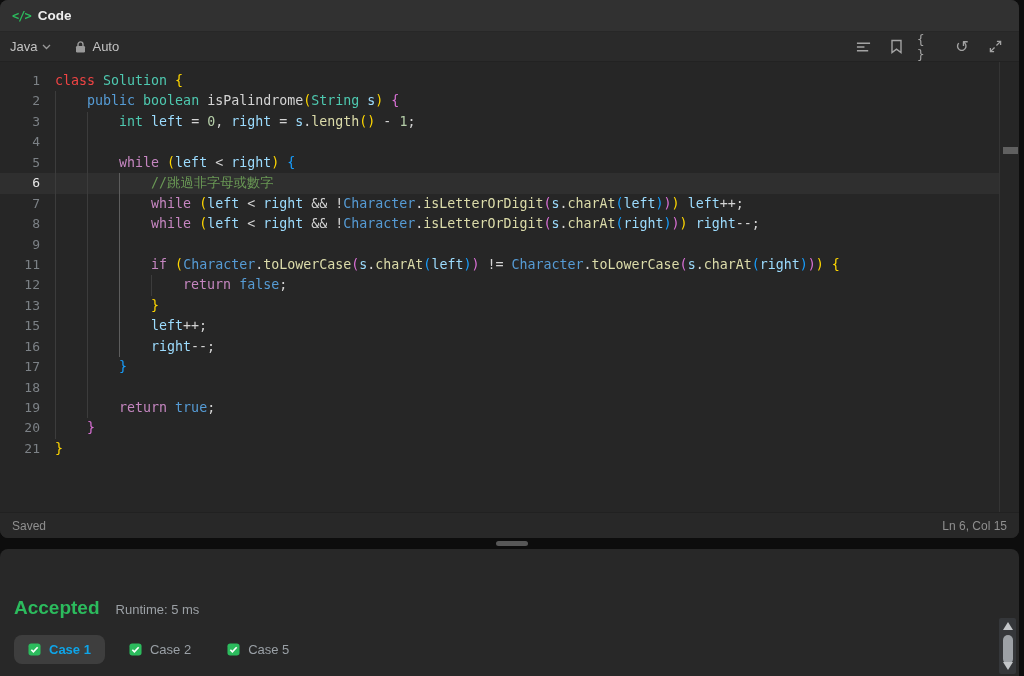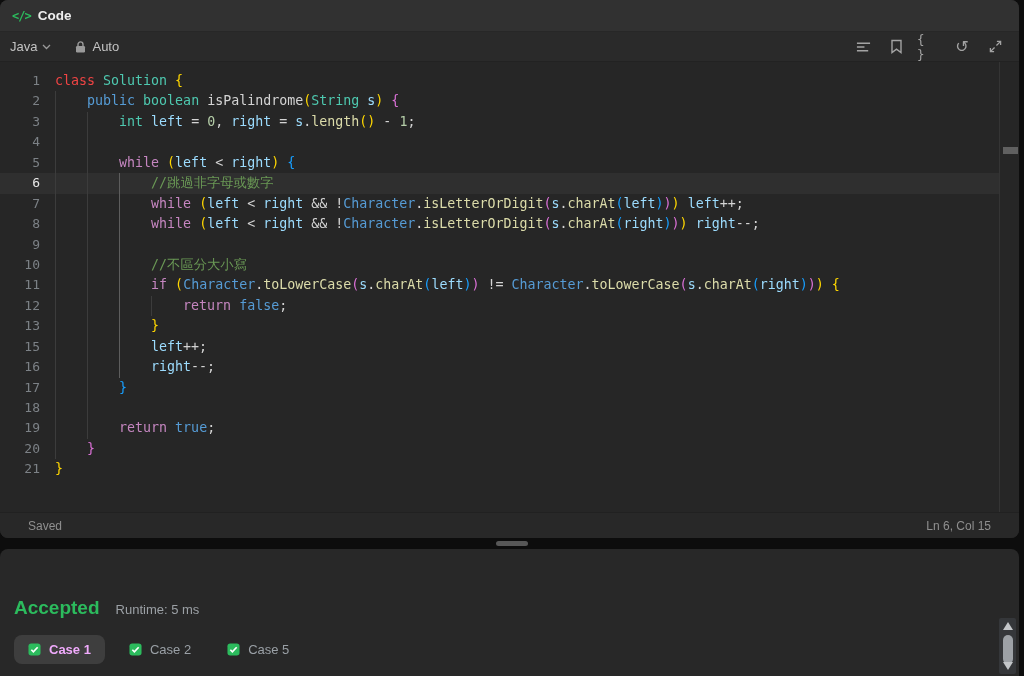--- a/index.html
+++ b/index.html
@@ -43,21 +43,21 @@
   .indent-guide.hl { background:#5d5d5d; }
   .line-code { position:absolute; left:55px; top:0; white-space:pre; }
 
   .editor-sb { position:absolute; right:0; top:0; bottom:0; width:20px;
                border-left:1px solid #343434; }
   .editor-sb-thumb { position:absolute; left:3px; top:85px; width:15px; height:7px;
                      background:#606060; }
 
   .statusbar { position:absolute; left:0; right:0; bottom:0; height:26px; background:#282828;
                border-top:1px solid #212121; display:flex; align-items:center;
-               justify-content:space-between; padding:0 28px; }
+               justify-content:space-between; padding:0 12px; }
   .status-text { color:#8f8f8f; font-size:12px; }
 
   
   .resize-gutter { position:absolute; left:0; top:538px; width:1024px; height:11px;
                    display:flex; align-items:center; justify-content:center; cursor:row-resize; }
   .resize-handle { width:32px; height:5px; border-radius:3px; background:#575757; }
 
   
   .bottom-panel { position:absolute; left:0; top:549px; width:1019px; height:127px;
                   background:#282828; border-radius:8px 8px 0 0; overflow:hidden; }
@@ -75,21 +75,21 @@
   .result-status { color:#2cbb5d; font-size:19px; font-weight:600; }
   .result-runtime { color:#9ba0a5; font-size:13px; }
   .cases-row { position:absolute; left:14px; top:53px; display:flex; align-items:center;
                gap:12px; }
   .case-chip { display:flex; align-items:center; gap:8px; height:29px; padding:0 12px;
                border:none; background:transparent; border-radius:8px; cursor:pointer;
                font-family:inherit; }
   .case-chip.active { background:#3e3e3e; padding:0 14px; }
   .case-check { display:flex; align-items:center; }
   .case-label { font-size:13px; color:#9aa0a6; font-weight:500; }
-  .case-chip.active .case-label { color:#f0abfc; font-weight:700;text-align:right; }
+  .case-chip.active .case-label { color:#0ea5e9; font-weight:700;text-align:right; }
 
   .bp-scroll { position:absolute; right:3px; top:36px; bottom:2px; width:17px;
                background:#35373a; border-radius:2px; }
   .sb-arrow-up { position:absolute; top:4px; left:3.5px; width:0; height:0;
                  border-left:5px solid transparent; border-right:5px solid transparent;
                  border-bottom:8px solid #c3c6c9; cursor:pointer; }
   .sb-arrow-down { position:absolute; bottom:4px; left:3.5px; width:0; height:0;
                    border-left:5px solid transparent; border-right:5px solid transparent;
                    border-top:8px solid #c3c6c9; cursor:pointer; }
   .sb-thumb { position:absolute; top:17px; left:3.5px; width:10px; height:29px;
@@ -158,21 +158,20 @@
       <div class="code-lines" id="code-lines">
           <div class="code-line"><span class="line-num">1</span><span class="line-code"><span style="color: #ef4444;">class</span><span style="color: rgb(212, 212, 212);"> </span><span style="color: rgb(78, 201, 176);">Solution</span><span style="color: rgb(212, 212, 212);"> </span><span style="color: rgb(255, 215, 0);">{</span></span></div>
           <div class="code-line"><span class="line-num">2</span><span class="indent-guide" style="left: 55px;"></span><span class="line-code"><span style="color: rgb(212, 212, 212);">    </span><span style="color: rgb(86, 156, 214);">public</span><span style="color: rgb(212, 212, 212);"> </span><span style="color: rgb(78, 201, 176);">boolean</span><span style="color: rgb(212, 212, 212);"> </span><span style="color: rgb(212, 212, 212);">isPalindrome</span><span style="color: rgb(255, 215, 0);">(</span><span style="color: rgb(78, 201, 176);">String</span><span style="color: rgb(212, 212, 212);"> </span><span style="color: rgb(156, 220, 254);">s</span><span style="color: rgb(255, 215, 0);">)</span><span style="color: rgb(212, 212, 212);"> </span><span style="color: rgb(218, 112, 214);">{</span></span></div>
           <div class="code-line"><span class="line-num">3</span><span class="indent-guide" style="left: 55px;"></span><span class="indent-guide" style="left: 87px;"></span><span class="line-code"><span style="color: rgb(212, 212, 212);">        </span><span style="color: rgb(78, 201, 176);">int</span><span style="color: rgb(212, 212, 212);"> </span><span style="color: rgb(156, 220, 254);">left</span><span style="color: rgb(212, 212, 212);"> = </span><span style="color: rgb(181, 206, 168);">0</span><span style="color: rgb(212, 212, 212);">, </span><span style="color: rgb(156, 220, 254);">right</span><span style="color: rgb(212, 212, 212);"> = </span><span style="color: rgb(156, 220, 254);">s</span><span style="color: rgb(212, 212, 212);">.</span><span style="color: rgb(220, 220, 170);">length</span><span style="color: rgb(255, 215, 0);">()</span><span style="color: rgb(212, 212, 212);"> - </span><span style="color: rgb(181, 206, 168);">1</span><span style="color: rgb(212, 212, 212);">;</span></span></div>
           <div class="code-line"><span class="line-num">4</span><span class="indent-guide" style="left: 55px;"></span><span class="indent-guide" style="left: 87px;"></span><span class="line-code"></span></div>
           <div class="code-line"><span class="line-num">5</span><span class="indent-guide" style="left: 55px;"></span><span class="indent-guide" style="left: 87px;"></span><span class="line-code"><span style="color: rgb(212, 212, 212);">        </span><span style="color: rgb(197, 134, 192);">while</span><span style="color: rgb(212, 212, 212);"> </span><span style="color: rgb(255, 215, 0);">(</span><span style="color: rgb(156, 220, 254);">left</span><span style="color: rgb(212, 212, 212);"> &lt; </span><span style="color: rgb(156, 220, 254);">right</span><span style="color: rgb(255, 215, 0);">)</span><span style="color: rgb(212, 212, 212);"> </span><span style="color: rgb(23, 159, 255);">{</span></span></div>
           <div class="code-line active"><span class="line-num">6</span><span class="indent-guide" style="left: 55px;"></span><span class="indent-guide" style="left: 87px;"></span><span class="indent-guide hl" style="left: 119px;"></span><span class="line-code"><span style="color: rgb(212, 212, 212);">            </span><span style="color: rgb(106, 153, 85);">//跳過非字母或數字</span></span></div>
           <div class="code-line"><span class="line-num">7</span><span class="indent-guide" style="left: 55px;"></span><span class="indent-guide" style="left: 87px;"></span><span class="indent-guide hl" style="left: 119px;"></span><span class="line-code"><span style="color: rgb(212, 212, 212);">            </span><span style="color: rgb(197, 134, 192);">while</span><span style="color: rgb(212, 212, 212);"> </span><span style="color: rgb(255, 215, 0);">(</span><span style="color: rgb(156, 220, 254);">left</span><span style="color: rgb(212, 212, 212);"> &lt; </span><span style="color: rgb(156, 220, 254);">right</span><span style="color: rgb(212, 212, 212);"> &amp;&amp; !</span><span style="color: rgb(86, 156, 214);">Character</span><span style="color: rgb(212, 212, 212);">.</span><span style="color: rgb(220, 220, 170);">isLetterOrDigit</span><span style="color: rgb(218, 112, 214);">(</span><span style="color: rgb(156, 220, 254);">s</span><span style="color: rgb(212, 212, 212);">.</span><span style="color: rgb(220, 220, 170);">charAt</span><span style="color: rgb(23, 159, 255);">(</span><span style="color: rgb(156, 220, 254);">left</span><span style="color: rgb(23, 159, 255);">)</span><span style="color: rgb(218, 112, 214);">)</span><span style="color: rgb(255, 215, 0);">)</span><span style="color: rgb(212, 212, 212);"> </span><span style="color: rgb(156, 220, 254);">left</span><span style="color: rgb(212, 212, 212);">++;</span></span></div>
           <div class="code-line"><span class="line-num">8</span><span class="indent-guide" style="left: 55px;"></span><span class="indent-guide" style="left: 87px;"></span><span class="indent-guide hl" style="left: 119px;"></span><span class="line-code"><span style="color: rgb(212, 212, 212);">            </span><span style="color: rgb(197, 134, 192);">while</span><span style="color: rgb(212, 212, 212);"> </span><span style="color: rgb(255, 215, 0);">(</span><span style="color: rgb(156, 220, 254);">left</span><span style="color: rgb(212, 212, 212);"> &lt; </span><span style="color: rgb(156, 220, 254);">right</span><span style="color: rgb(212, 212, 212);"> &amp;&amp; !</span><span style="color: rgb(86, 156, 214);">Character</span><span style="color: rgb(212, 212, 212);">.</span><span style="color: rgb(220, 220, 170);">isLetterOrDigit</span><span style="color: rgb(218, 112, 214);">(</span><span style="color: rgb(156, 220, 254);">s</span><span style="color: rgb(212, 212, 212);">.</span><span style="color: rgb(220, 220, 170);">charAt</span><span style="color: rgb(23, 159, 255);">(</span><span style="color: rgb(156, 220, 254);">right</span><span style="color: rgb(23, 159, 255);">)</span><span style="color: rgb(218, 112, 214);">)</span><span style="color: rgb(255, 215, 0);">)</span><span style="color: rgb(212, 212, 212);"> </span><span style="color: rgb(156, 220, 254);">right</span><span style="color: rgb(212, 212, 212);">--;</span></span></div>
           <div class="code-line"><span class="line-num">9</span><span class="indent-guide" style="left: 55px;"></span><span class="indent-guide" style="left: 87px;"></span><span class="indent-guide hl" style="left: 119px;"></span><span class="line-code"></span></div>
-          <div class="code-line"><span class="line-num">10</span><span class="indent-guide" style="left: 55px;"></span><span class="indent-guide" style="left: 87px;"></span><span class="indent-guide hl" style="left: 119px;"></span><span class="line-code"><span style="color: rgb(212, 212, 212);">            </span><span style="color: rgb(106, 153, 85);">//不區分大小寫</span></span></div>
           <div class="code-line"><span class="line-num">11</span><span class="indent-guide" style="left: 55px;"></span><span class="indent-guide" style="left: 87px;"></span><span class="indent-guide hl" style="left: 119px;"></span><span class="line-code"><span style="color: rgb(212, 212, 212);">            </span><span style="color: rgb(197, 134, 192);">if</span><span style="color: rgb(212, 212, 212);"> </span><span style="color: rgb(255, 215, 0);">(</span><span style="color: rgb(86, 156, 214);">Character</span><span style="color: rgb(212, 212, 212);">.</span><span style="color: rgb(220, 220, 170);">toLowerCase</span><span style="color: rgb(218, 112, 214);">(</span><span style="color: rgb(156, 220, 254);">s</span><span style="color: rgb(212, 212, 212);">.</span><span style="color: rgb(220, 220, 170);">charAt</span><span style="color: rgb(23, 159, 255);">(</span><span style="color: rgb(156, 220, 254);">left</span><span style="color: rgb(23, 159, 255);">)</span><span style="color: rgb(218, 112, 214);">)</span><span style="color: rgb(212, 212, 212);"> != </span><span style="color: rgb(86, 156, 214);">Character</span><span style="color: rgb(212, 212, 212);">.</span><span style="color: rgb(220, 220, 170);">toLowerCase</span><span style="color: rgb(218, 112, 214);">(</span><span style="color: rgb(156, 220, 254);">s</span><span style="color: rgb(212, 212, 212);">.</span><span style="color: rgb(220, 220, 170);">charAt</span><span style="color: rgb(23, 159, 255);">(</span><span style="color: rgb(156, 220, 254);">right</span><span style="color: rgb(23, 159, 255);">)</span><span style="color: rgb(218, 112, 214);">)</span><span style="color: rgb(255, 215, 0);">)</span><span style="color: rgb(212, 212, 212);"> </span><span style="color: rgb(255, 215, 0);">{</span></span></div>
           <div class="code-line"><span class="line-num">12</span><span class="indent-guide" style="left: 55px;"></span><span class="indent-guide" style="left: 87px;"></span><span class="indent-guide hl" style="left: 119px;"></span><span class="indent-guide" style="left: 151px;"></span><span class="line-code"><span style="color: rgb(212, 212, 212);">                </span><span style="color: rgb(197, 134, 192);">return</span><span style="color: rgb(212, 212, 212);"> </span><span style="color: rgb(86, 156, 214);">false</span><span style="color: rgb(212, 212, 212);">;</span></span></div>
           <div class="code-line"><span class="line-num">13</span><span class="indent-guide" style="left: 55px;"></span><span class="indent-guide" style="left: 87px;"></span><span class="indent-guide hl" style="left: 119px;"></span><span class="line-code"><span style="color: rgb(212, 212, 212);">            </span><span style="color: rgb(255, 215, 0);">}</span></span></div>
           <div class="code-line"><span class="line-num">15</span><span class="indent-guide" style="left: 55px;"></span><span class="indent-guide" style="left: 87px;"></span><span class="indent-guide hl" style="left: 119px;"></span><span class="line-code"><span style="color: rgb(212, 212, 212);">            </span><span style="color: rgb(156, 220, 254);">left</span><span style="color: rgb(212, 212, 212);">++;</span></span></div>
           <div class="code-line"><span class="line-num">16</span><span class="indent-guide" style="left: 55px;"></span><span class="indent-guide" style="left: 87px;"></span><span class="indent-guide hl" style="left: 119px;"></span><span class="line-code"><span style="color: rgb(212, 212, 212);">            </span><span style="color: rgb(156, 220, 254);">right</span><span style="color: rgb(212, 212, 212);">--;</span></span></div>
           <div class="code-line"><span class="line-num">17</span><span class="indent-guide" style="left: 55px;"></span><span class="indent-guide" style="left: 87px;"></span><span class="line-code"><span style="color: rgb(212, 212, 212);">        </span><span style="color: rgb(23, 159, 255);">}</span></span></div>
           <div class="code-line"><span class="line-num">18</span><span class="indent-guide" style="left: 55px;"></span><span class="indent-guide" style="left: 87px;"></span><span class="line-code"></span></div>
           <div class="code-line"><span class="line-num">19</span><span class="indent-guide" style="left: 55px;"></span><span class="indent-guide" style="left: 87px;"></span><span class="line-code"><span style="color: rgb(212, 212, 212);">        </span><span style="color: rgb(197, 134, 192);">return</span><span style="color: rgb(212, 212, 212);"> </span><span style="color: rgb(86, 156, 214);">true</span><span style="color: rgb(212, 212, 212);">;</span></span></div>
           <div class="code-line"><span class="line-num">20</span><span class="indent-guide" style="left: 55px;"></span><span class="line-code"><span style="color: rgb(212, 212, 212);">    </span><span style="color: rgb(218, 112, 214);">}</span></span></div>
           <div class="code-line"><span class="line-num">21</span><span class="line-code"><span style="color: rgb(255, 215, 0);">}</span></span></div>

